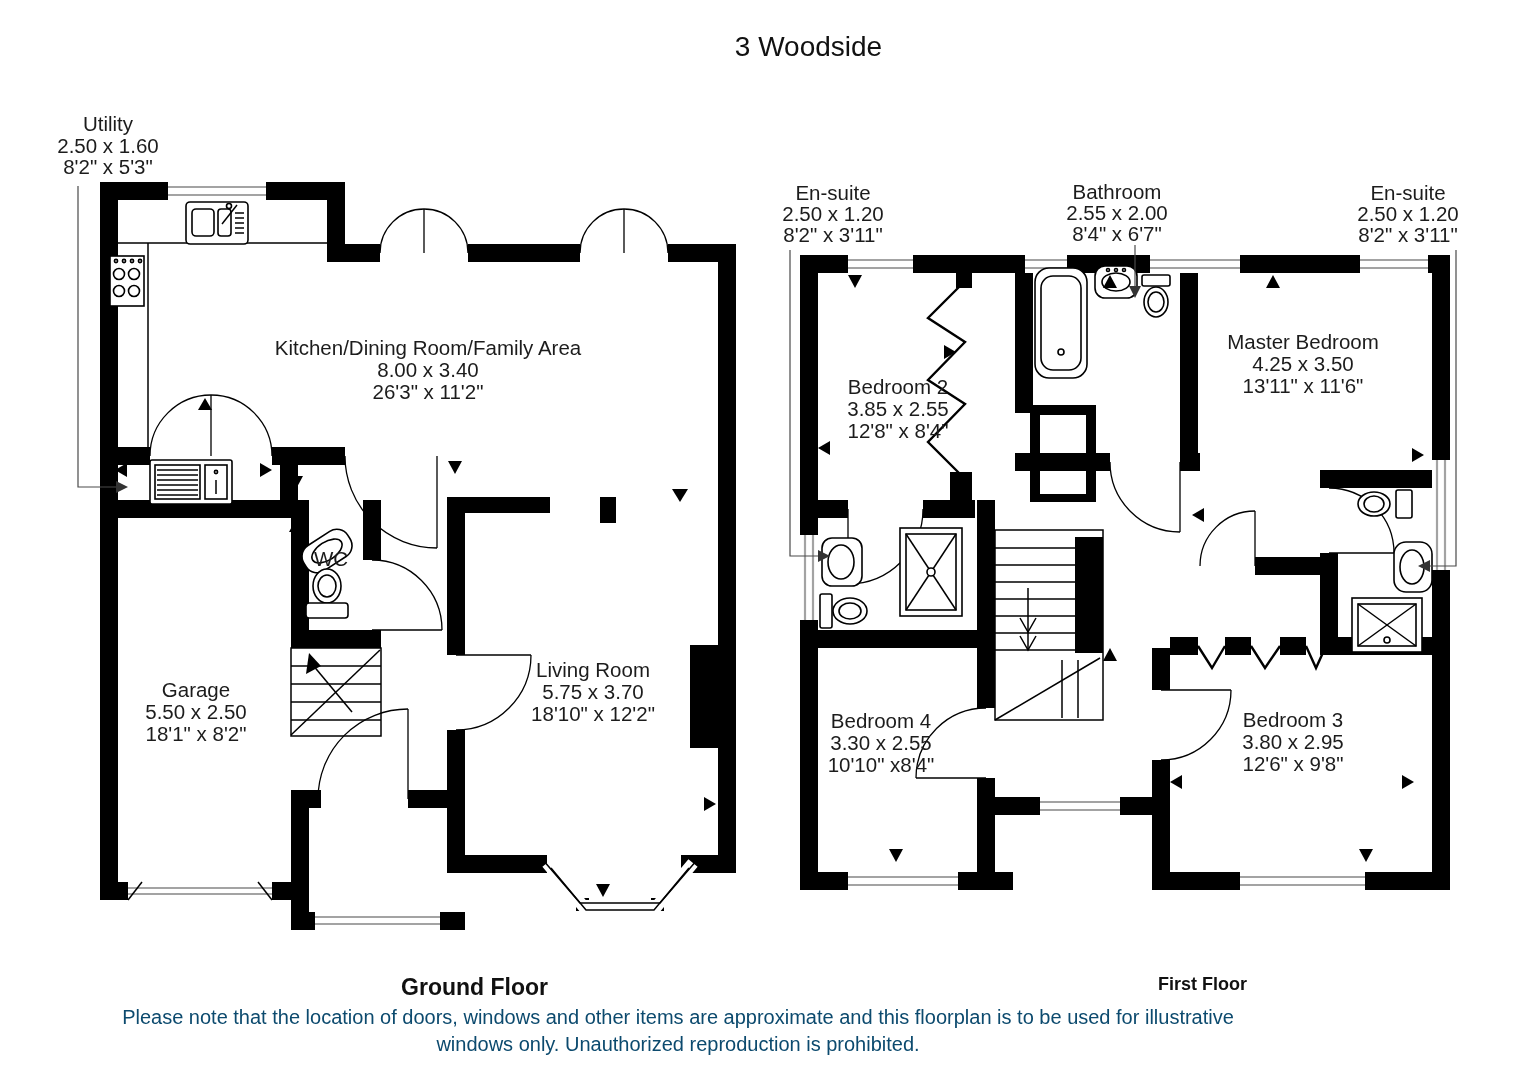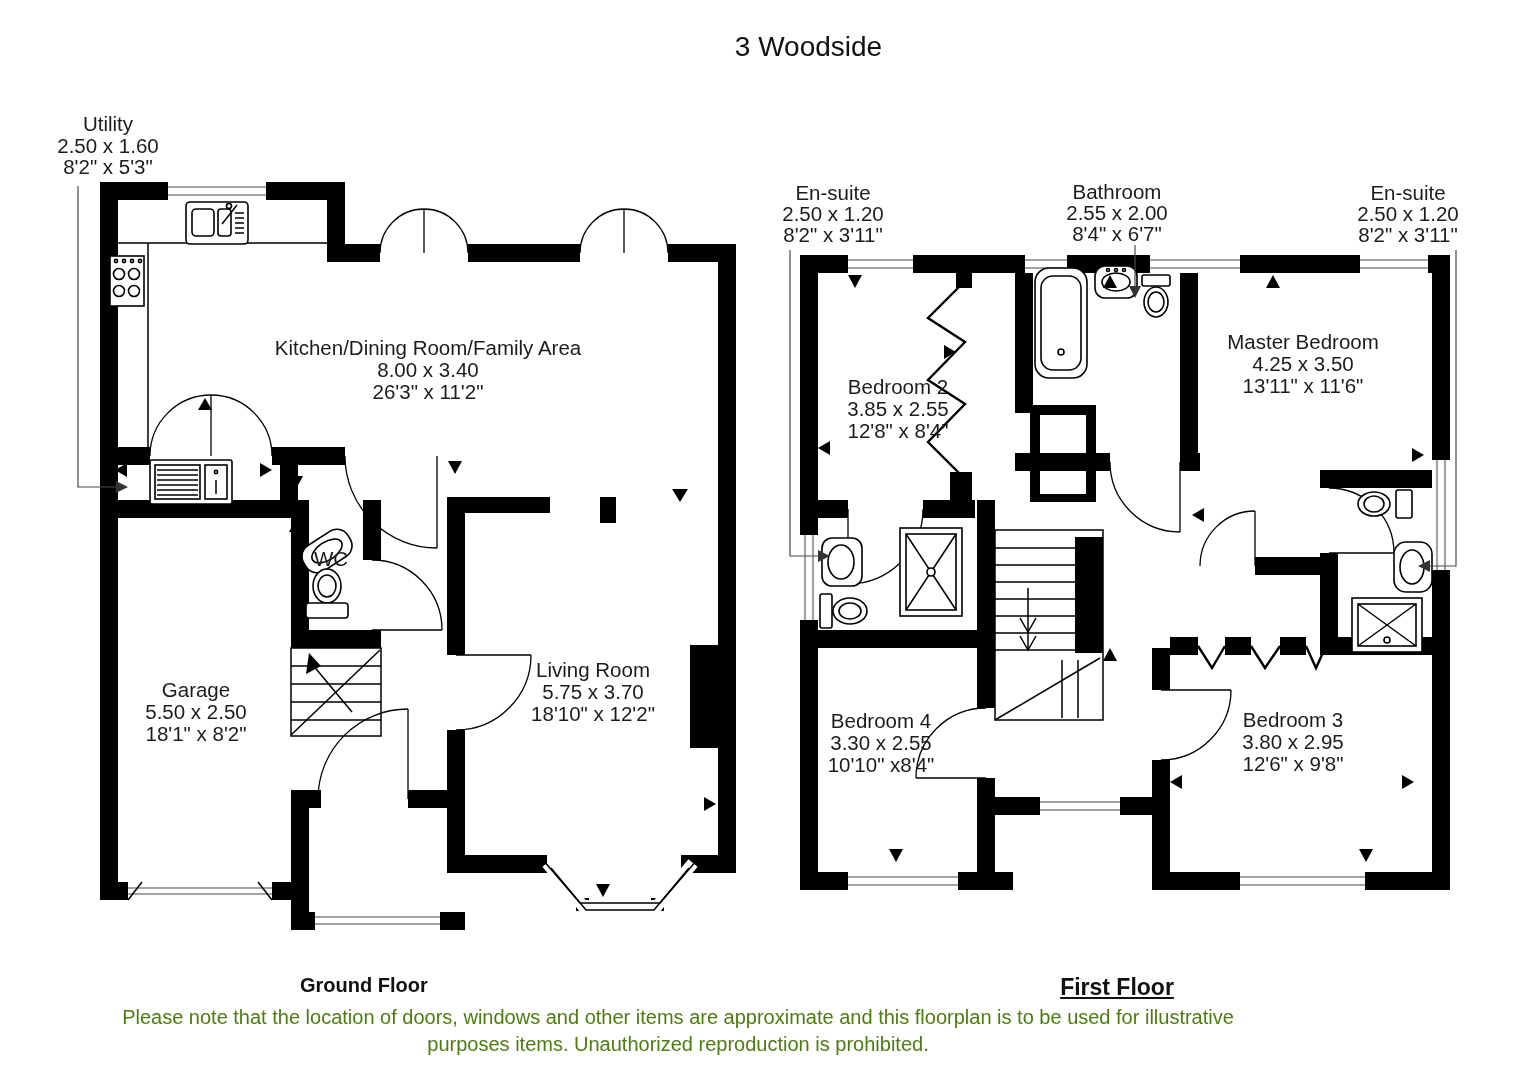--- a/index.html
+++ b/index.html
@@ -1,22 +1,22 @@
 <!DOCTYPE html>
 <html><head>
 <meta charset="utf-8">
 <style>
   html,body{margin:0;padding:0;background:#ffffff;}
   body{width:1521px;height:1080px;position:relative;overflow:hidden;
        font-family:"Liberation Sans",sans-serif;color:#111;}
   .abs{position:absolute;}
   #title{top:30px;left:0;width:1521px;text-align:center;font-size:28px;line-height:33px;color:#111;margin-left:48px;}
-  #ground-label{top:974px;left:300px;width:260px;text-align:left;font-weight:bold;font-size:20px;}
-  #first-label{top:974px;left:987px;width:260px;text-align:center;font-weight:bold;font-size:23px;text-decoration:underline;}
-  #footer{top:1004px;left:0;width:1356px;text-align:center;font-size:20px;line-height:27px;color:#4d7c0f;}
+  #ground-label{top:974px;left:288px;width:260px;text-align:right;font-weight:bold;font-size:23px;}
+  #first-label{top:974px;left:987px;width:260px;text-align:right;font-weight:bold;font-size:18px;}
+  #footer{top:1004px;left:0;width:1356px;text-align:center;font-size:20px;line-height:27px;color:#0c4a6e;}
   svg{position:absolute;top:0;left:0;}
   .t{font-family:"Liberation Sans",sans-serif;font-size:20.5px;fill:#1c1c1c;text-anchor:middle;}
   .thin{stroke:#000;stroke-width:1.5;fill:none;}
   .fix{stroke:#000;stroke-width:1.6;fill:#fff;}
   .arc{stroke:#000;stroke-width:1.3;fill:none;}
   .win{stroke:#a3a3a3;stroke-width:2.2;fill:none;}
   .ldr{stroke:#4a4a4a;stroke-width:1.2;fill:none;}
   .zig{stroke:#000;stroke-width:2.4;fill:none;}
 </style>
 </head>
@@ -410,14 +410,14 @@
     <text class="t" x="1293" y="749">3.80 x 2.95</text>
     <text class="t" x="1293" y="771">12'6" x 9'8"</text>
   </g>
 </svg>
 
 <div class="abs" id="ground-label">Ground Floor</div>
 <div class="abs" id="first-label">First Floor</div>
 
 <div class="abs" id="footer">
   <div>Please note that the location of doors, windows and other items are approximate and this floorplan is to be used for illustrative</div>
-  <div>purposes items. Unauthorized reproduction is prohibited.</div>
+  <div>windows only. Unauthorized reproduction is prohibited.</div>
 </div>
 
 </body></html>

